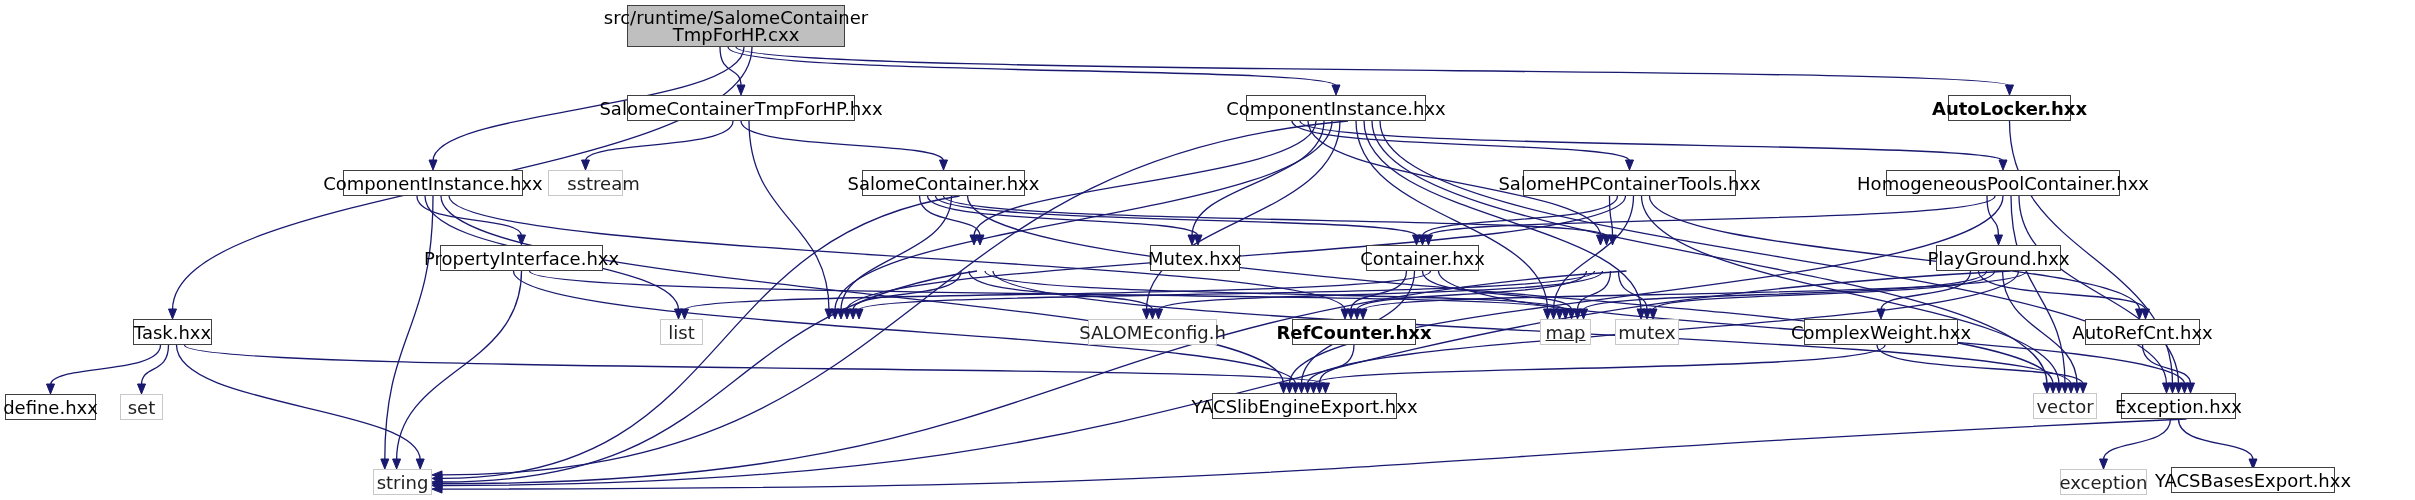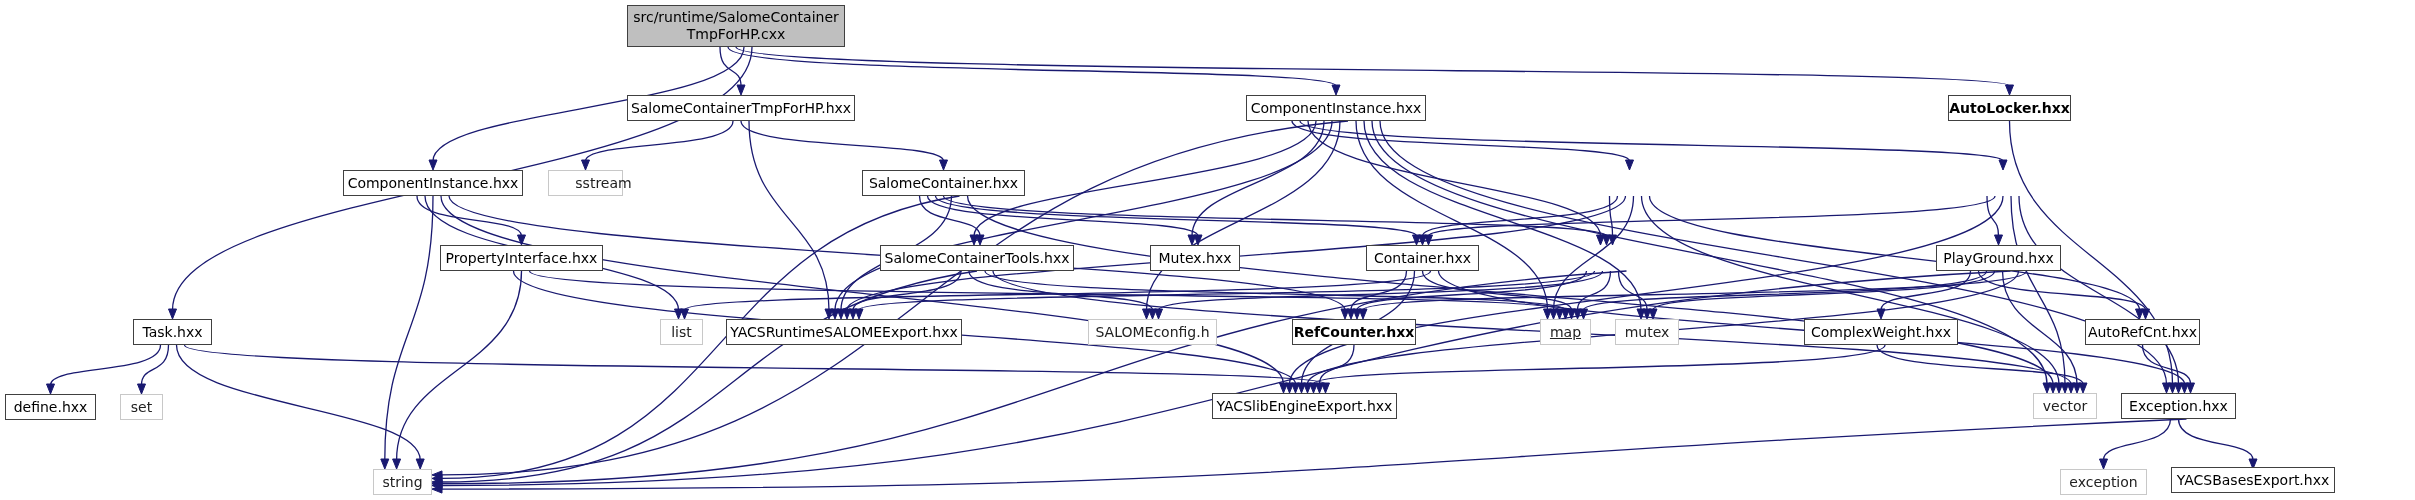--- a/index.html
+++ b/index.html
@@ -1,21 +1,21 @@
 <!DOCTYPE html>
 <html><head>
 <meta charset="utf-8">
 <style>
   html, body { margin: 0; padding: 0; background: #ffffff; }
   body { width: 2415px; height: 500px; position: relative; overflow: hidden; font-family: "DejaVu Sans", sans-serif; }
   #graph { position: absolute; left: 0; top: 0; width: 2415px; height: 500px; }
   .node {
     position: absolute; box-sizing: border-box; height: 26px;
     display: flex; align-items: center; justify-content: center;
-    font-size: 14px; color: #000; background: #fff;
+    font-size: 18px; color: #000; background: #fff;
     border: 1.6px solid #404040; white-space: nowrap; cursor: pointer;
   }
   .node.ext { border-color: #c8c8c8; color: #222; }
   .node.root { background: #bfbfbf; height: 42px; flex-direction: column; line-height: 17px; text-align: center; border-color: #404040; }
   svg .edge { fill: none; stroke: #191970; stroke-width: 1.3; }
   svg .arrow { fill: #191970; stroke: #191970; stroke-width: 1; }
 </style>
 </head>
 <body>
 
@@ -192,30 +192,30 @@
     <span>TmpForHP.cxx</span>
   </div>
 
   <div class="node" id="n-SalomeContainerTmpForHP_hxx" style="left:627px;top:95px;width:228px;">SalomeContainerTmpForHP.hxx</div>
   <div class="node" id="n-SalomeHPContainer_hxx" style="left:1246px;top:95px;width:180px;">ComponentInstance.hxx</div>
   <div class="node" id="n-AutoLocker_hxx" style="left:1948px;top:95px;width:123px;font-weight:bold;">AutoLocker.hxx</div>
 
   <div class="node" id="n-ComponentInstance_hxx" style="left:343px;top:170px;width:180px;">ComponentInstance.hxx</div>
   <div class="node ext" id="n-sstream" style="left:548px;top:170px;width:75px;padding-left:36px;">sstream</div>
   <div class="node" id="n-SalomeContainer_hxx" style="left:862px;top:170px;width:163px;">SalomeContainer.hxx</div>
+  <div class="node" id="n-SalomeHPContainerTools_hxx" style="left:1523px;top:170px;width:213px;">SalomeHPContainerTools.hxx</div>
+  <div class="node" id="n-HomogeneousPoolContainer_hxx" style="left:1886px;top:170px;width:234px;">HomogeneousPoolContainer.hxx</div>
 
   <div class="node" id="n-PropertyInterface_hxx" style="left:440px;top:245px;width:163px;text-align:right;">PropertyInterface.hxx</div>
-  <div class="node" id="n-SalomeContainerTools_hxx" style="left:880px;top:245px;width:194px;">SalomeContainerTools.hxx</div>
   <div class="node" id="n-Mutex_hxx" style="left:1150px;top:245px;width:90px;">Mutex.hxx</div>
   <div class="node" id="n-Container_hxx" style="left:1366px;top:245px;width:113px;">Container.hxx</div>
   <div class="node" id="n-PlayGround_hxx" style="left:1936px;top:245px;width:125px;">PlayGround.hxx</div>
 
   <div class="node" id="n-Task_hxx" style="left:133px;top:319px;width:79px;">Task.hxx</div>
   <div class="node ext" id="n-list" style="left:660px;top:319px;width:43px;">list</div>
-  <div class="node" id="n-YACSRuntimeSALOMEExport_hxx" style="left:726px;top:319px;width:236px;">YACSRuntimeSALOMEExport.hxx</div>
   <div class="node ext" id="n-SALOMEconfig_h" style="left:1088px;top:319px;width:129px;">SALOMEconfig.h</div>
   <div class="node" id="n-RefCounter_hxx" style="left:1292px;top:319px;width:124px;font-weight:bold;">RefCounter.hxx</div>
   <div class="node ext" id="n-map" style="left:1540px;top:319px;width:51px;text-decoration:underline;">map</div>
   <div class="node ext" id="n-mutex" style="left:1615px;top:319px;width:64px;">mutex</div>
   <div class="node" id="n-ComplexWeight_hxx" style="left:1804px;top:319px;width:154px;">ComplexWeight.hxx</div>
   <div class="node" id="n-AutoRefCnt_hxx" style="left:2085px;top:319px;width:115px;">AutoRefCnt.hxx</div>
 
   <div class="node" id="n-define_hxx" style="left:5px;top:394px;width:91px;">define.hxx</div>
   <div class="node ext" id="n-set" style="left:120px;top:394px;width:43px;">set</div>
   <div class="node" id="n-YACSlibEngineExport_hxx" style="left:1212px;top:393px;width:185px;">YACSlibEngineExport.hxx</div>

